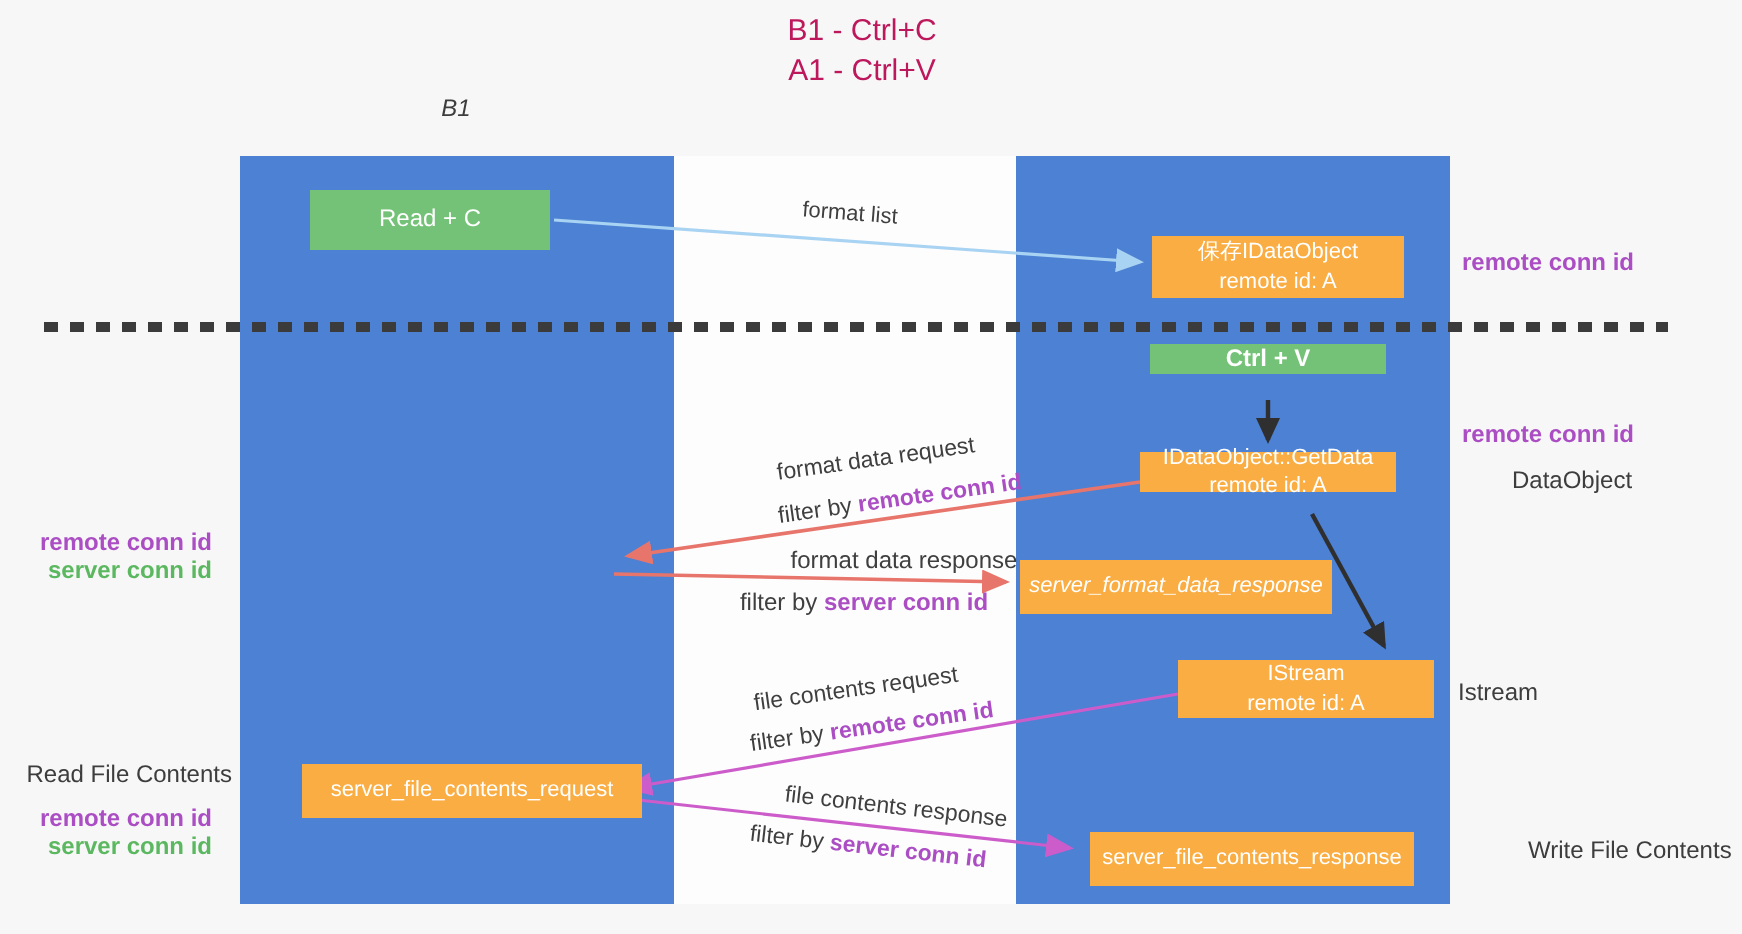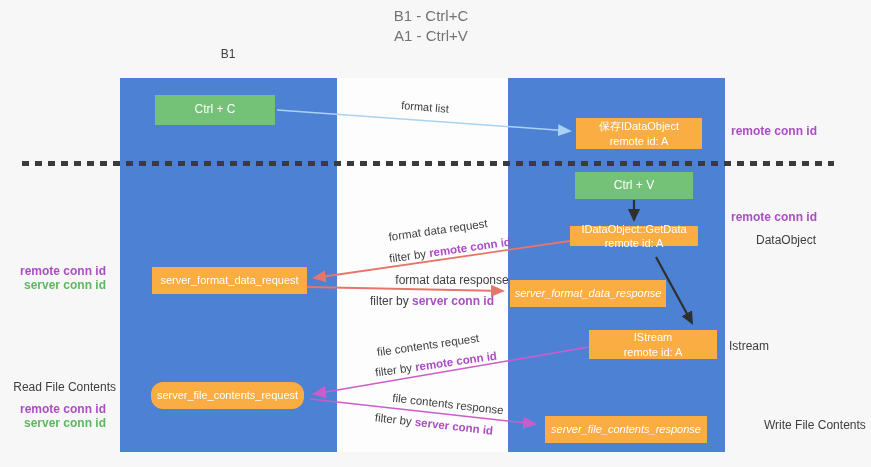--- a/index.html
+++ b/index.html
@@ -9,23 +9,23 @@
     font-family:"Liberation Sans","DejaVu Sans",sans-serif;
     color:var(--text-dark,#3d3d3d);
     overflow:hidden;
   }
   #canvas{position:relative;width:871px;height:467px;}
   .mid-band{position:absolute;left:337px;top:78px;width:171px;height:374px;background:#fdfdfd;}
   .lane{position:absolute;top:78px;width:217px;height:374px;background:var(--lane-blue);}
   .lane-left{left:120px;}
   .lane-right{left:508px;}
   .title{position:absolute;left:331px;top:6px;width:200px;text-align:center;
-         font-size:15px;line-height:1.32;color:#737373;}
+         font-size:15px;line-height:1.32;color:#be185d;}
   .lane-header{position:absolute;top:47px;width:120px;text-align:center;
-               font-size:12px;line-height:1.22;color:#3d3d3d;}
+               font-size:12px;line-height:1.22;color:#3d3d3d;font-style:italic;}
   .dashed-line{position:absolute;left:22px;top:161px;width:812px;height:5px;
                background:repeating-linear-gradient(90deg,#3b3b3b 0 7px,transparent 7px 13px);}
   .box{position:absolute;display:flex;align-items:center;justify-content:center;
        color:#fff;text-align:center;line-height:1.3;font-size:11px;}
   .box.orange{background:var(--box-orange);}
   .box.green{background:var(--box-green);font-size:12px;}
   .flow-label{position:absolute;white-space:nowrap;font-size:11.5px;color:#3f3f3f;}
   .side-label{position:absolute;font-size:12px;white-space:nowrap;}
   .right-align{text-align:right;}
   .purple{color:var(--text-purple);font-weight:bold;}
@@ -79,61 +79,58 @@
     <line class="stroke-blue" x1="277" y1="110" x2="570" y2="131" stroke-width="1.6" marker-end="url(#m-blue)"></line>
     <line class="stroke-black" x1="634" y1="200" x2="634" y2="220" stroke-width="2.2" marker-end="url(#m-black)"></line>
     <line class="stroke-black" x1="656" y1="257" x2="692" y2="323" stroke-width="2.2" marker-end="url(#m-black)"></line>
     <line class="stroke-red" x1="570" y1="241" x2="314" y2="278" stroke-width="1.8" marker-end="url(#m-red)"></line>
     <line class="stroke-red" x1="307" y1="287" x2="503" y2="291" stroke-width="1.8" marker-end="url(#m-red)"></line>
     <line class="stroke-mag" x1="589" y1="347" x2="314" y2="394" stroke-width="1.6" marker-end="url(#m-mag)"></line>
     <line class="stroke-mag" x1="310" y1="399" x2="535" y2="424" stroke-width="1.6" marker-end="url(#m-mag)"></line>
   </svg>
 
   <div class="box green" style="left:155px;top:95px;width:120px;height:30px;">
-    <span>Ctrl + C</span>
+    <span>Read + C</span>
   </div>
 
   <div class="box orange" style="left:576px;top:118px;width:126px;height:31px;">
     <span>
       <div>保存IDataObject</div>
       <div>remote id: A</div>
     </span>
   </div>
 
-  <div class="box green" style="left:575px;top:172px;width:118px;height:27px;">
+  <div class="box green" style="left:575px;top:172px;width:118px;height:15px;font-weight:bold;">
     <span>Ctrl + V</span>
   </div>
 
   <div class="box orange" style="left:570px;top:226px;width:128px;height:20px;">
     <span>
       <div>IDataObject::GetData</div>
       <div>remote id: A</div>
     </span>
   </div>
 
-  <div class="box orange" style="left:152px;top:267px;width:155px;height:27px;">
-    <span>server_format_data_request</span>
-  </div>
 
   <div class="box orange" style="left:510px;top:280px;width:156px;height:27px;font-style:italic;">
     <span>server_format_data_response</span>
   </div>
 
   <div class="box orange" style="left:589px;top:330px;width:128px;height:29px;">
     <span>
       <div>IStream</div>
       <div>remote id: A</div>
     </span>
   </div>
 
-  <div class="box orange" style="left:151px;top:382px;width:153px;height:27px;border-radius:12px;">
+  <div class="box orange" style="left:151px;top:382px;width:170px;height:27px;">
     <span>server_file_contents_request</span>
   </div>
 
-  <div class="box orange" style="left:545px;top:416px;width:162px;height:27px;font-style:italic;">
+  <div class="box orange" style="left:545px;top:416px;width:162px;height:27px;">
     <span>server_file_contents_response</span>
   </div>
 
   <div class="flow-label" style="left:425px;top:107px;transform:translate(-50%,-50%) rotate(4.5deg);font-size:11px;">format list</div>
 
   <div class="flow-label" style="left:438px;top:230px;transform:translate(-50%,-50%) rotate(-8deg);">format data request</div>
   <div class="flow-label" style="left:450px;top:250px;transform:translate(-50%,-50%) rotate(-8deg);">
     <span>filter by </span><span class="purple">remote conn id</span>
   </div>
 

